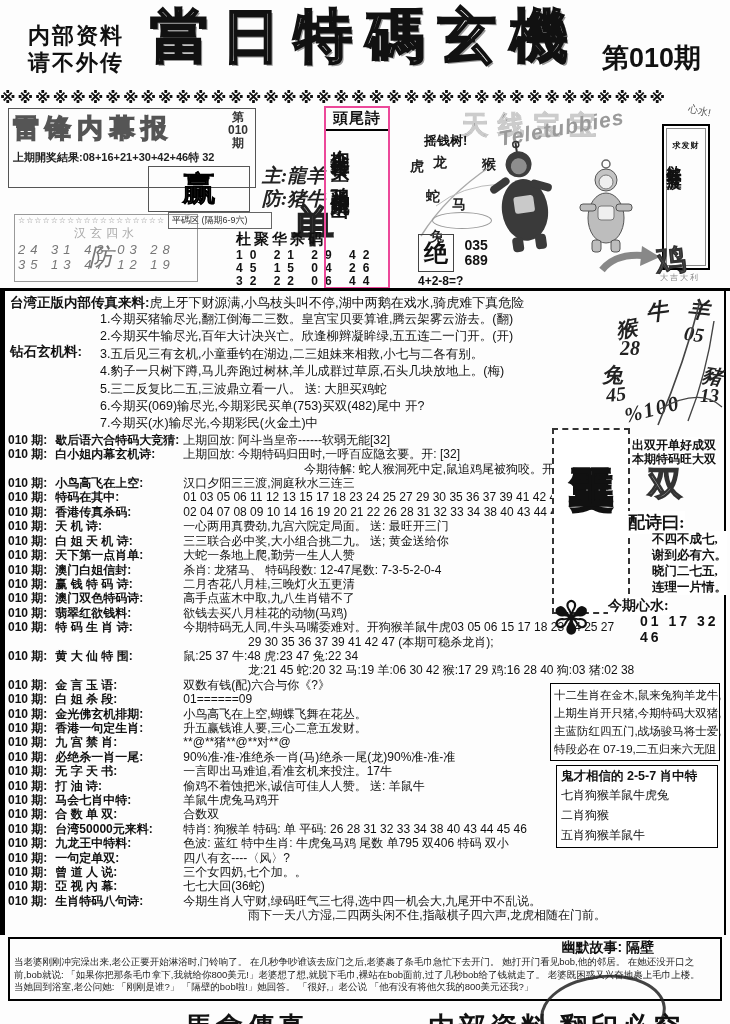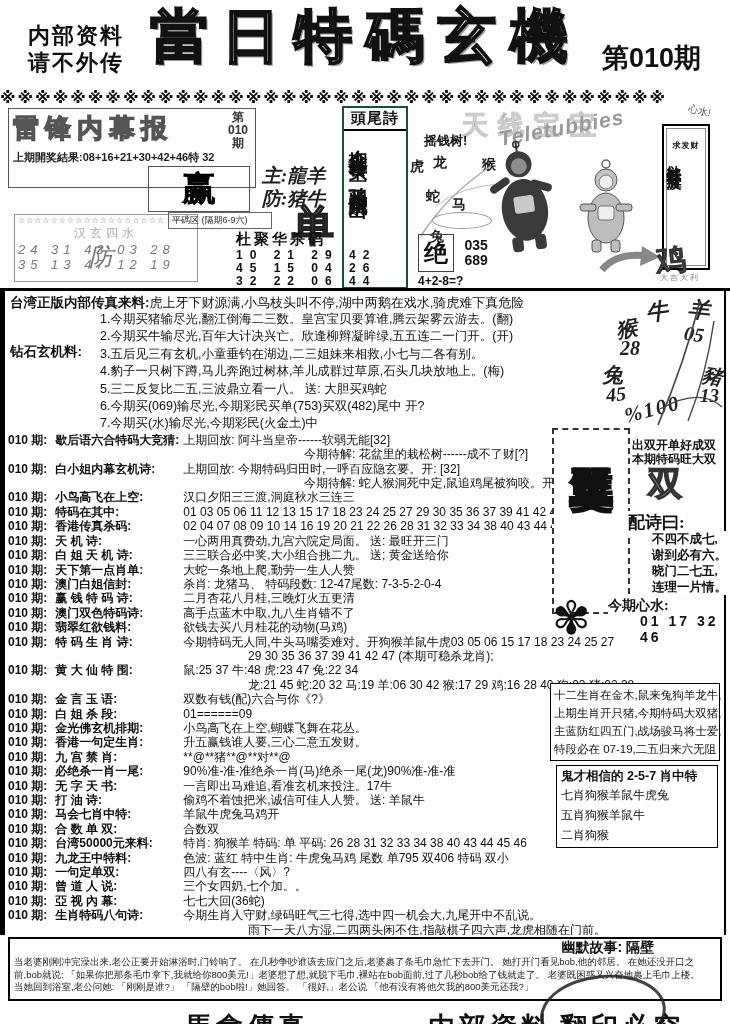--- a/index.html
+++ b/index.html
@@ -32,21 +32,21 @@
             -webkit-text-stroke:.5px #000;line-height:44px;}
   .zhufang{position:absolute;left:262px;top:58px;font-family:"Liberation Serif","DejaVu Serif",serif;
            font-size:19px;font-weight:bold;font-style:italic;line-height:23px;white-space:nowrap;color:#222;}
   .pingma{position:absolute;left:168px;top:106px;border:1px solid #666;font-size:9px;padding:2px 3px;color:#333;
           line-height:11px;width:96px;}
   .dan-char{position:absolute;left:292px;top:92px;font-family:"Liberation Serif","DejaVu Serif",serif;
             font-size:42px;font-weight:bold;color:#fff;-webkit-text-stroke:1.5px #222;}
   .dusha{position:absolute;left:236px;top:124px;}
   .dusha-title{font-size:15px;font-weight:bold;letter-spacing:3px;font-family:"Liberation Serif","DejaVu Serif",serif;}
   .dusha-row{font-size:12px;font-weight:bold;letter-spacing:7px;line-height:13px;}
-  .poem-box{position:absolute;left:342px;top:0px;width:62px;height:179px;border:2px solid #14532d;}
+  .poem-box{position:absolute;left:324px;top:0px;width:62px;height:179px;border:2px solid #ec4899;}
   .poem-title{font-size:15px;font-weight:bold;text-align:center;border-bottom:2px solid #000;
               font-family:"Liberation Serif","DejaVu Serif",serif;letter-spacing:1px;padding:1px 0;}
   .poem-body{height:150px;writing-mode:vertical-rl;text-orientation:upright;font-size:19px;font-weight:bold;
              padding-top:4px;padding-right:4px;letter-spacing:2px;line-height:28px;}
   .cartoon{position:absolute;left:406px;top:0px;width:248px;height:181px;overflow:hidden;}
   .ct-watermark{position:absolute;left:56px;top:2px;font-size:26px;font-weight:bold;letter-spacing:10px;
                 color:#000000;-webkit-text-stroke:1px #ccc;white-space:nowrap;}
   .ct-tree{position:absolute;left:18px;top:26px;font-size:13px;font-weight:bold;}
   .tz{position:absolute;font-size:14px;font-weight:bold;color:#222;}
   .tz:nth-child(1){left:4px;top:52px;}
@@ -287,21 +287,20 @@
             <div class="ditem">4.豹子一只树下蹲,马儿奔跑过树林,羊儿成群过草原,石头几块放地上。(梅)</div>
             <div class="ditem">5.三二反复比二五,三波鼎立看一八。 送: 大胆买鸡蛇</div>
             <div class="ditem">6.今期买(069)输尽光,今期彩民买单(753)买双(482)尾中 开?</div>
             <div class="ditem">7.今期买(水)输尽光,今期彩民(火金土)中</div>
           </div>
       </div>
     </div>
 
     <div id="rows">
         <div class="row"><span class="row-issue">010 期:</span><span class="row-label">歇后语六合特码大竞猜:</span><span class="row-text">上期回放: 阿斗当皇帝------软弱无能[32]</span></div>
-        <div class="row-cont" style="margin-left: 296px;">今期待解: 花盆里的栽松树------成不了财[?]</div>
         <div class="row"><span class="row-issue">010 期:</span><span class="row-label">白小姐内幕玄机诗:</span><span class="row-text">上期回放: 今期特码归田时,一呼百应隐玄要。开: [32]</span></div>
         <div class="row-cont" style="margin-left: 296px;">今期待解: 蛇人猴洞死中定,鼠追鸡尾被狗咬。开: [?]</div>
         <div class="row"><span class="row-issue">010 期:</span><span class="row-label">小鸟高飞在上空:</span><span class="row-text">汉口夕阳三三渡,洞庭秋水三连三</span></div>
         <div class="row"><span class="row-issue">010 期:</span><span class="row-label">特码在其中:</span><span class="row-text">01 03 05 06 11 12 13 15 17 18 23 24 25 27 29 30 35 36 37 39 41 42 47 48 49</span></div>
         <div class="row"><span class="row-issue">010 期:</span><span class="row-label">香港传真杀码:</span><span class="row-text">02 04 07 08 09 10 14 16 19 20 21 22 26 28 31 32 33 34 38 40 43 44 45 46</span></div>
         <div class="row"><span class="row-issue">010 期:</span><span class="row-label">天  机  诗:</span><span class="row-text">一心两用真费劲,九宫六院定局面。 送: 最旺开三门</span></div>
         <div class="row"><span class="row-issue">010 期:</span><span class="row-label">白 姐 天 机 诗:</span><span class="row-text">三三联合必中奖,大小组合挑二九。 送; 黄金送给你</span></div>
         <div class="row"><span class="row-issue">010 期:</span><span class="row-label">天下第一点肖单:</span><span class="row-text">大蛇一条地上爬,勤劳一生人人赞</span></div>
         <div class="row"><span class="row-issue">010 期:</span><span class="row-label">澳门白姐信封:</span><span class="row-text">杀肖: 龙猪马、 特码段数: 12-47尾数: 7-3-5-2-0-4</span></div>
         <div class="row"><span class="row-issue">010 期:</span><span class="row-label">赢 钱 特 码 诗:</span><span class="row-text">二月杏花八月桂,三晚灯火五更清</span></div>
@@ -369,22 +368,22 @@
     <div class="zbox" id="zodiac-box">
         <div class="zline">十二生肖在金木,鼠来兔狗羊龙牛,</div>
         <div class="zline">上期生肖开只猪,今期特码大双猪,</div>
         <div class="zline">主蓝防红四五门,战场骏马将士爱,</div>
         <div class="zline">特段必在 07-19,二五归来六无阻</div>
       </div>
     <div class="gbox">
       <div class="gbox-title">鬼才相信的 2-5-7 肖中特</div>
       <div id="guicai-lines">
           <div class="gline">七肖狗猴羊鼠牛虎兔</div>
+          <div class="gline">二肖狗猴</div>
           <div class="gline">五肖狗猴羊鼠牛</div>
-          <div class="gline">二肖狗猴</div>
         </div>
     </div>
   </div>
 
   <div class="humor">
     <div class="humor-title">幽默故事: 隔壁</div>
     <div class="humor-lines" id="humor-lines">
         <div class="hline">当老婆刚刚冲完澡出来,老公正要开始淋浴时,门铃响了。 在几秒争吵谁该去应门之后,老婆裹了条毛巾急忙下去开门。 她打开门看见bob,他的邻居。 在她还没开口之</div>
         <div class="hline">前,bob就说: 「如果你把那条毛巾拿下,我就给你800美元!」老婆想了想,就脱下毛巾,裸站在bob面前,过了几秒bob给了钱就走了。 老婆既困惑又兴奋地裹上毛巾上楼。</div>
         <div class="hline">当她回到浴室,老公问她: 「刚刚是谁?」 「隔壁的bob啦!」她回答。 「很好,」老公说 「他有没有将他欠我的800美元还我?」</div>

